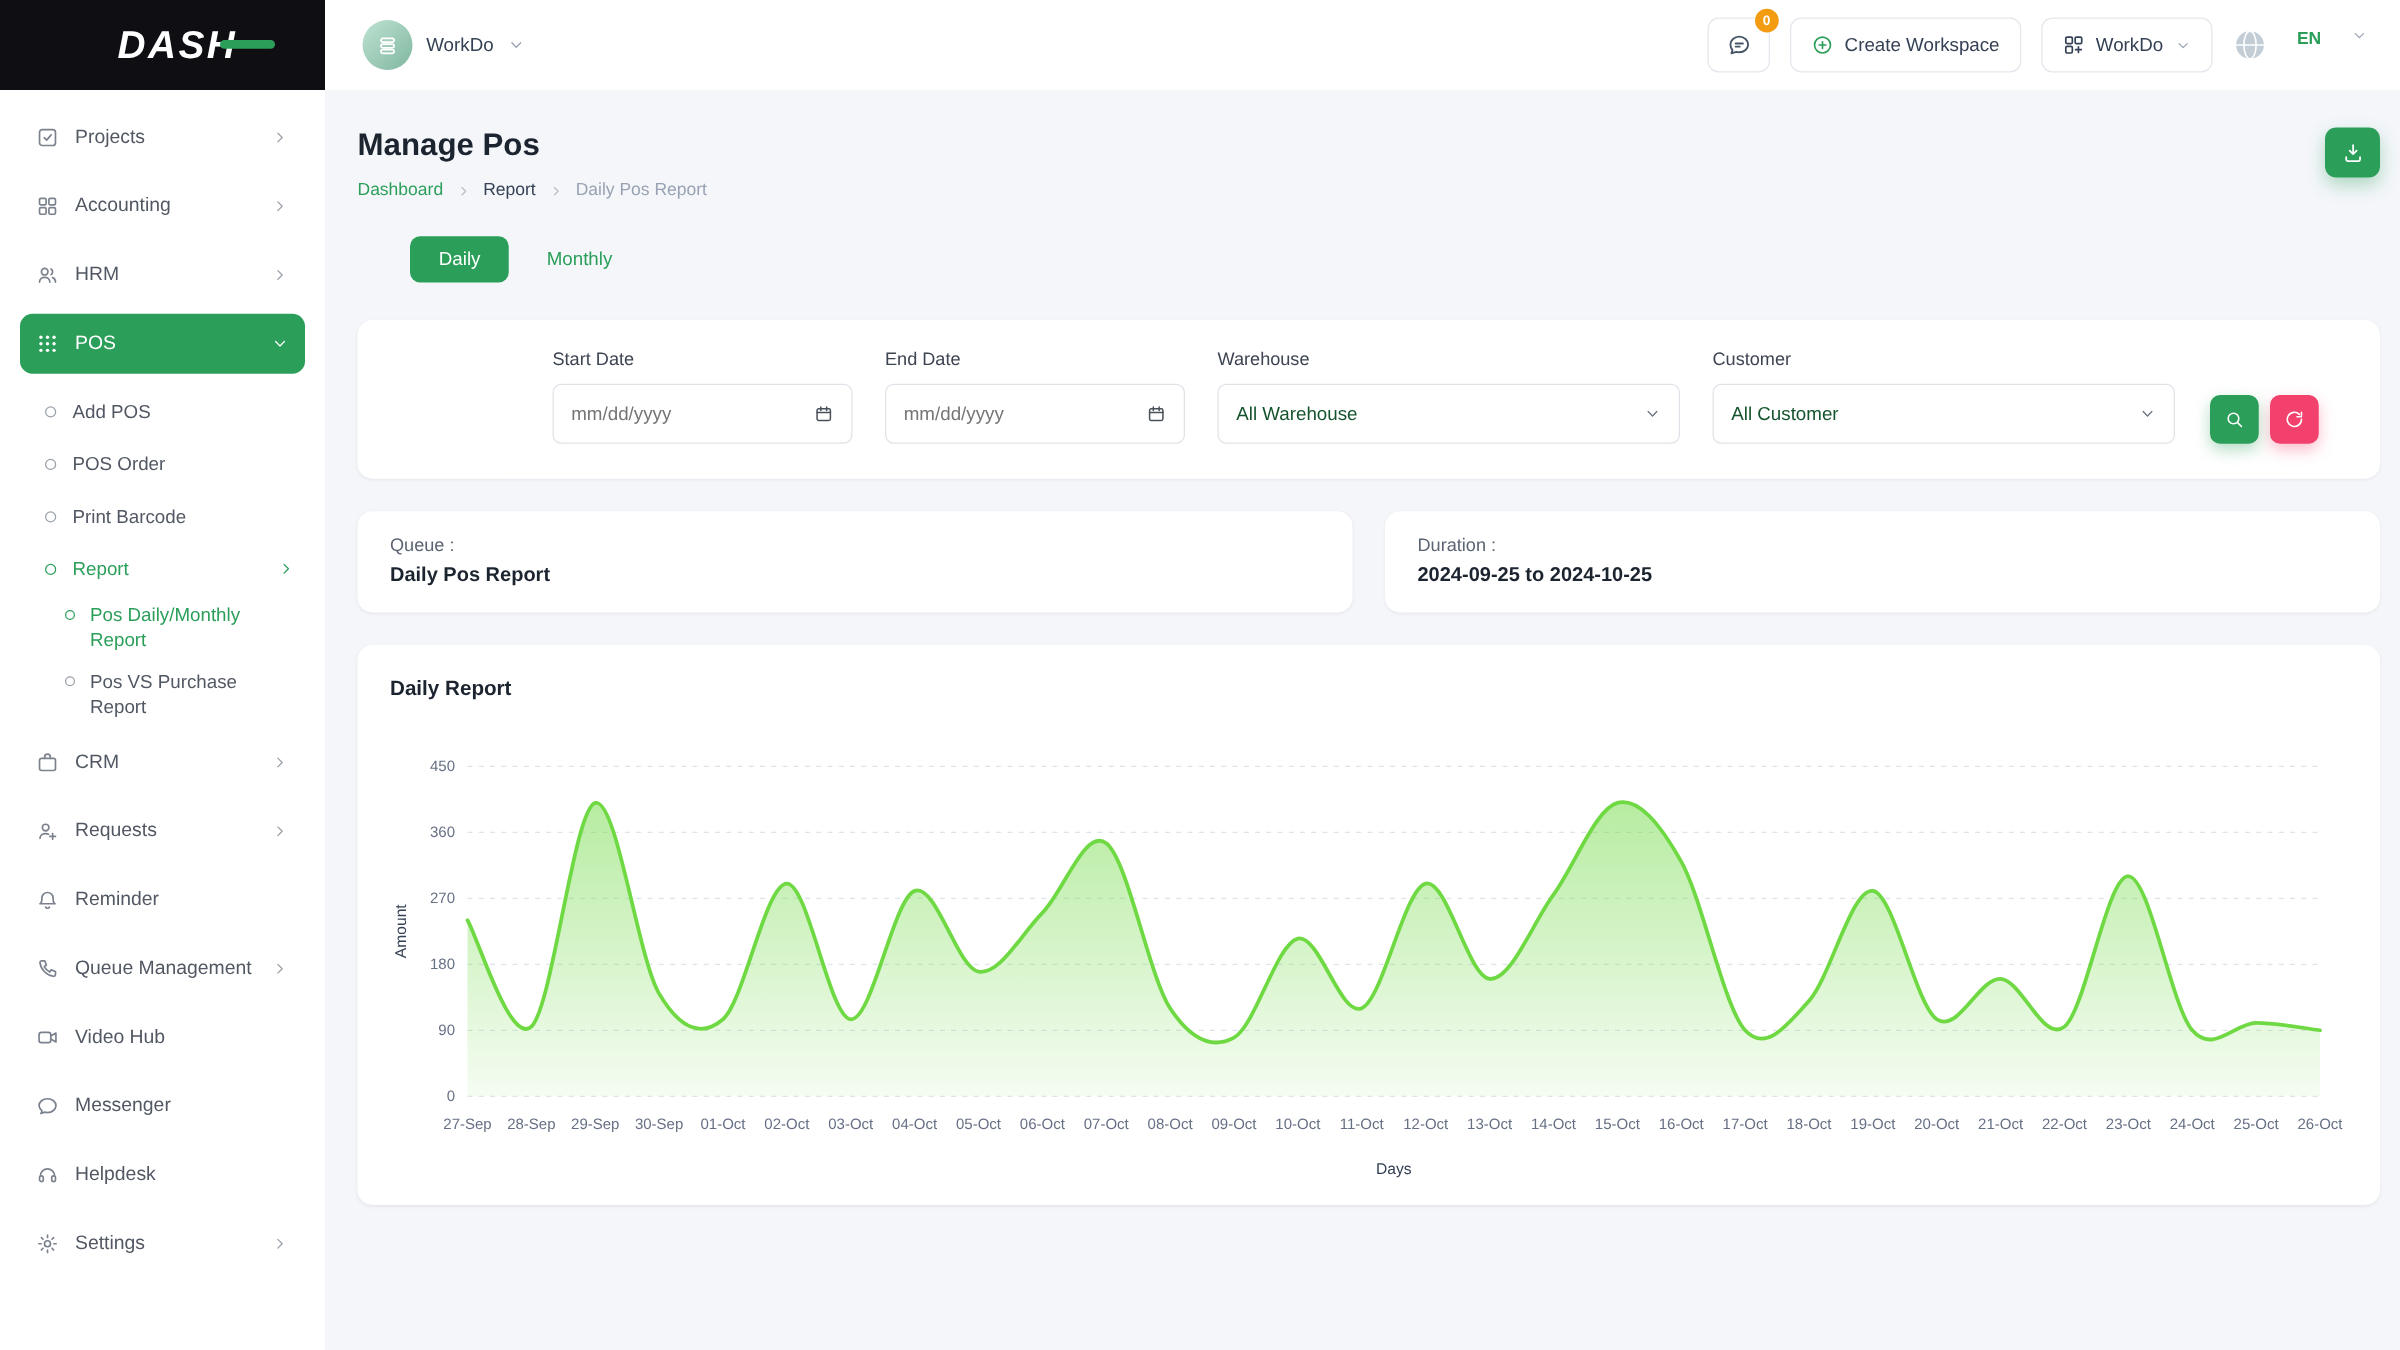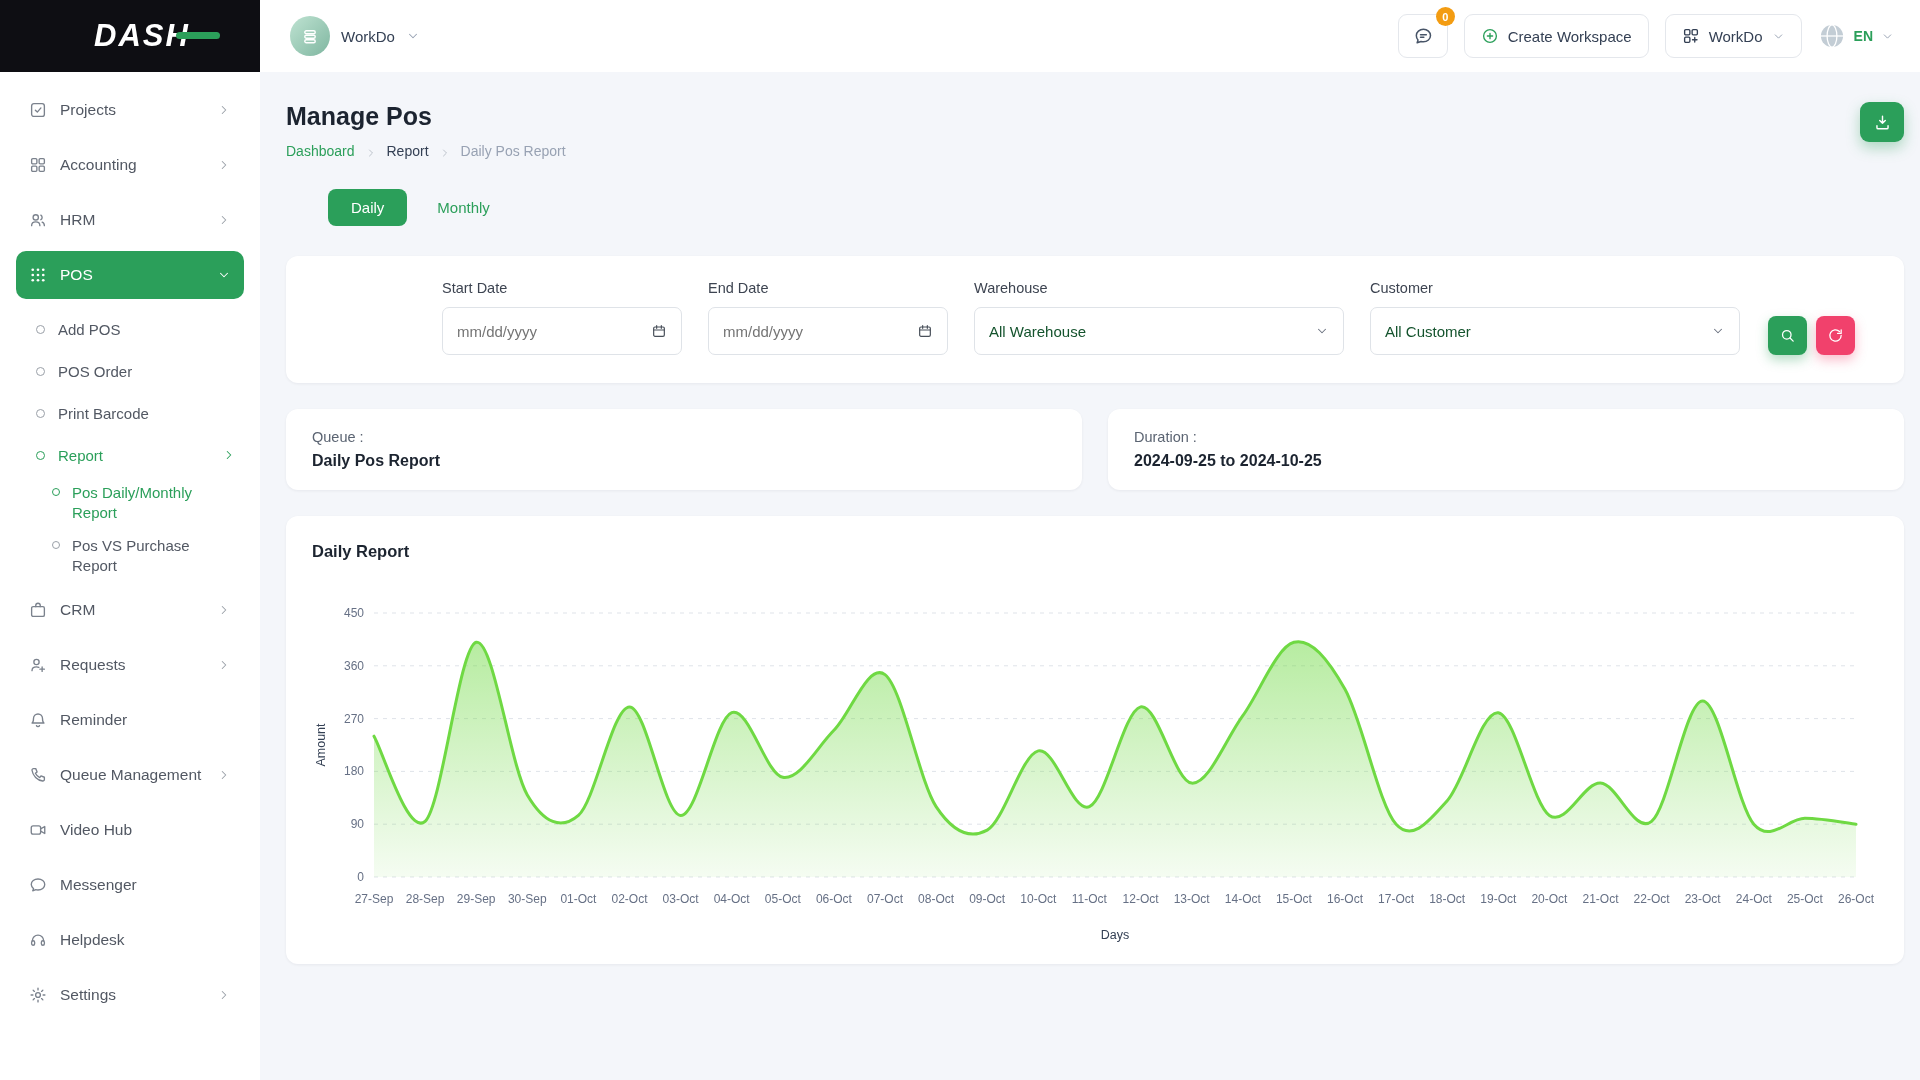--- a/index.html
+++ b/index.html
@@ -26,21 +26,21 @@
   .topbar-main{flex:1;display:flex;align-items:center;justify-content:space-between;padding:0 26px 0 30px;}
   .ws-selector{display:flex;align-items:center;gap:11px;cursor:pointer;}
   .ws-avatar{width:40px;height:40px;border-radius:50%;background:linear-gradient(135deg,#bfe3d2,#7fb6a0);display:flex;align-items:center;justify-content:center;color:#fff;}
   .ws-name{font-size:15px;color:#344054;}
   .chev-sm{color:#98a2b3;}
   .topbar-right{display:flex;align-items:center;gap:16px;}
   .icon-btn{position:relative;width:50px;height:44px;border:1px solid var(--border);border-radius:9px;display:flex;align-items:center;justify-content:center;color:#475467;background:#fff;cursor:pointer;}
   .badge{position:absolute;top:-8px;right:-8px;min-width:19px;height:19px;border-radius:10px;background:var(--badge);color:#fff;font-size:11px;font-weight:bold;display:flex;align-items:center;justify-content:center;padding:0 5px;}
   .btn-outline{display:flex;align-items:center;gap:9px;height:44px;border:1px solid var(--border);border-radius:9px;padding:0 16px;background:#fff;font-size:15px;color:#344054;cursor:pointer;}
   .btn-outline .plus{color:var(--accent);}
-  .lang{display:flex;align-items:center;gap:8px;cursor:pointer;}
+  .lang{display:flex;align-items:flex-start;gap:24px;cursor:pointer;}
   .lang-label{color:var(--accent);font-weight:bold;font-size:14px;}
 
   
   .sidebar{position:fixed;top:72px;left:0;bottom:0;width:260px;background:#fff;padding:14px 16px 8px 16px;overflow:hidden;z-index:10;}
   .nav-item{display:flex;align-items:center;gap:13px;height:48px;padding:0 13px;border-radius:10px;color:#525863;font-size:15.5px;cursor:pointer;margin-bottom:7px;}
   .nav-item .nico{color:#7b828d;display:flex;}
   .nav-item .chev{margin-left:auto;color:#9aa0a8;display:flex;}
   .nav-item.active{background:var(--accent);color:#fff;}
   .nav-item.active .nico,.nav-item.active .chev{color:#fff;}
   .sub-wrap{padding:2px 0 4px 12px;}

